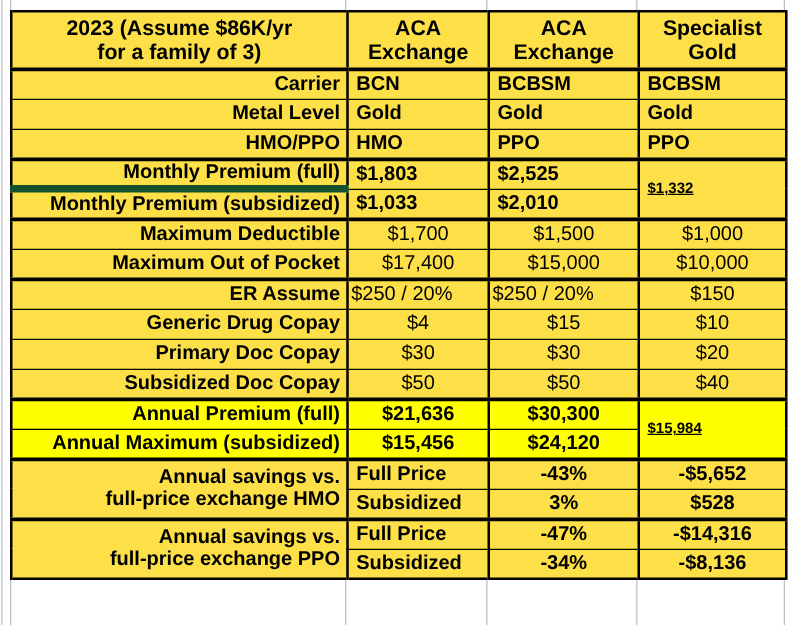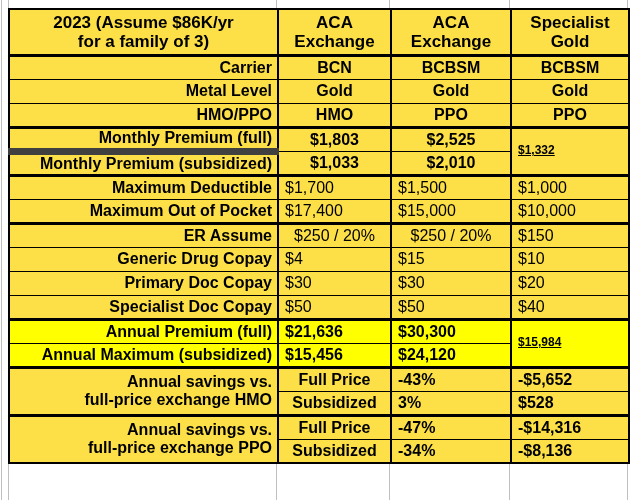--- a/index.html
+++ b/index.html
@@ -31,28 +31,28 @@
     padding: 0 6px;
     font-size: 16px;
     line-height: 1.12;
     white-space: nowrap;
     overflow: hidden;
     vertical-align: middle;
   }
   tr.hdr td { height: 46px; font-size: 17px; font-weight: bold; text-align: center; }
   tr.sec > td, td.sec { border-top-width: 3px; margin-left: 44px; }
   .lbl { text-align: right; font-weight: bold; padding-right: 5px; }
-  .c { text-align: center; }
-  .r { text-align: left; }
+  .c { }
+  .r { text-align: center; }
   .i { }
   .b { font-weight: bold; }
   .hl { background: #FFFF00; }
   .merged { font-size: 12px; font-weight: bold; text-align: left; text-decoration: underline; }
-  .graysep-b { border-bottom: 7px solid #404040; }
-  .graysep-t { border-top: 2px solid #14532d; }
+  .graysep-b { border-bottom: 4px solid #404040; }
+  .graysep-t { border-top: 6px solid #14532d; }
 </style>
 </head>
 <body>
 
 <div class="stub" style="left:1px"></div>
 <div class="stub" style="left:8px"></div>
 <div class="stub" style="left:276px"></div>
 <div class="stub" style="left:389px"></div>
 <div class="stub" style="left:509px"></div>
 <div class="stub" style="left:627px"></div>
@@ -141,21 +141,21 @@
     <td class="r i">$15</td>
     <td class="r i">$10</td>
   </tr>
   <tr>
     <td class="lbl">Primary Doc Copay</td>
     <td class="r i">$30</td>
     <td class="r i">$30</td>
     <td class="r i">$20</td>
   </tr>
   <tr>
-    <td class="lbl">Specialist Doc Copay</td>
+    <td class="lbl">Subsidized Doc Copay</td>
     <td class="r i">$50</td>
     <td class="r i">$50</td>
     <td class="r i">$40</td>
   </tr>
 
   <tr class="sec">
     <td class="lbl hl">Annual Premium (full)</td>
     <td class="r b i hl">$21,636</td>
     <td class="r b i hl">$30,300</td>
     <td class="merged hl" rowspan="2">$15,984</td>

